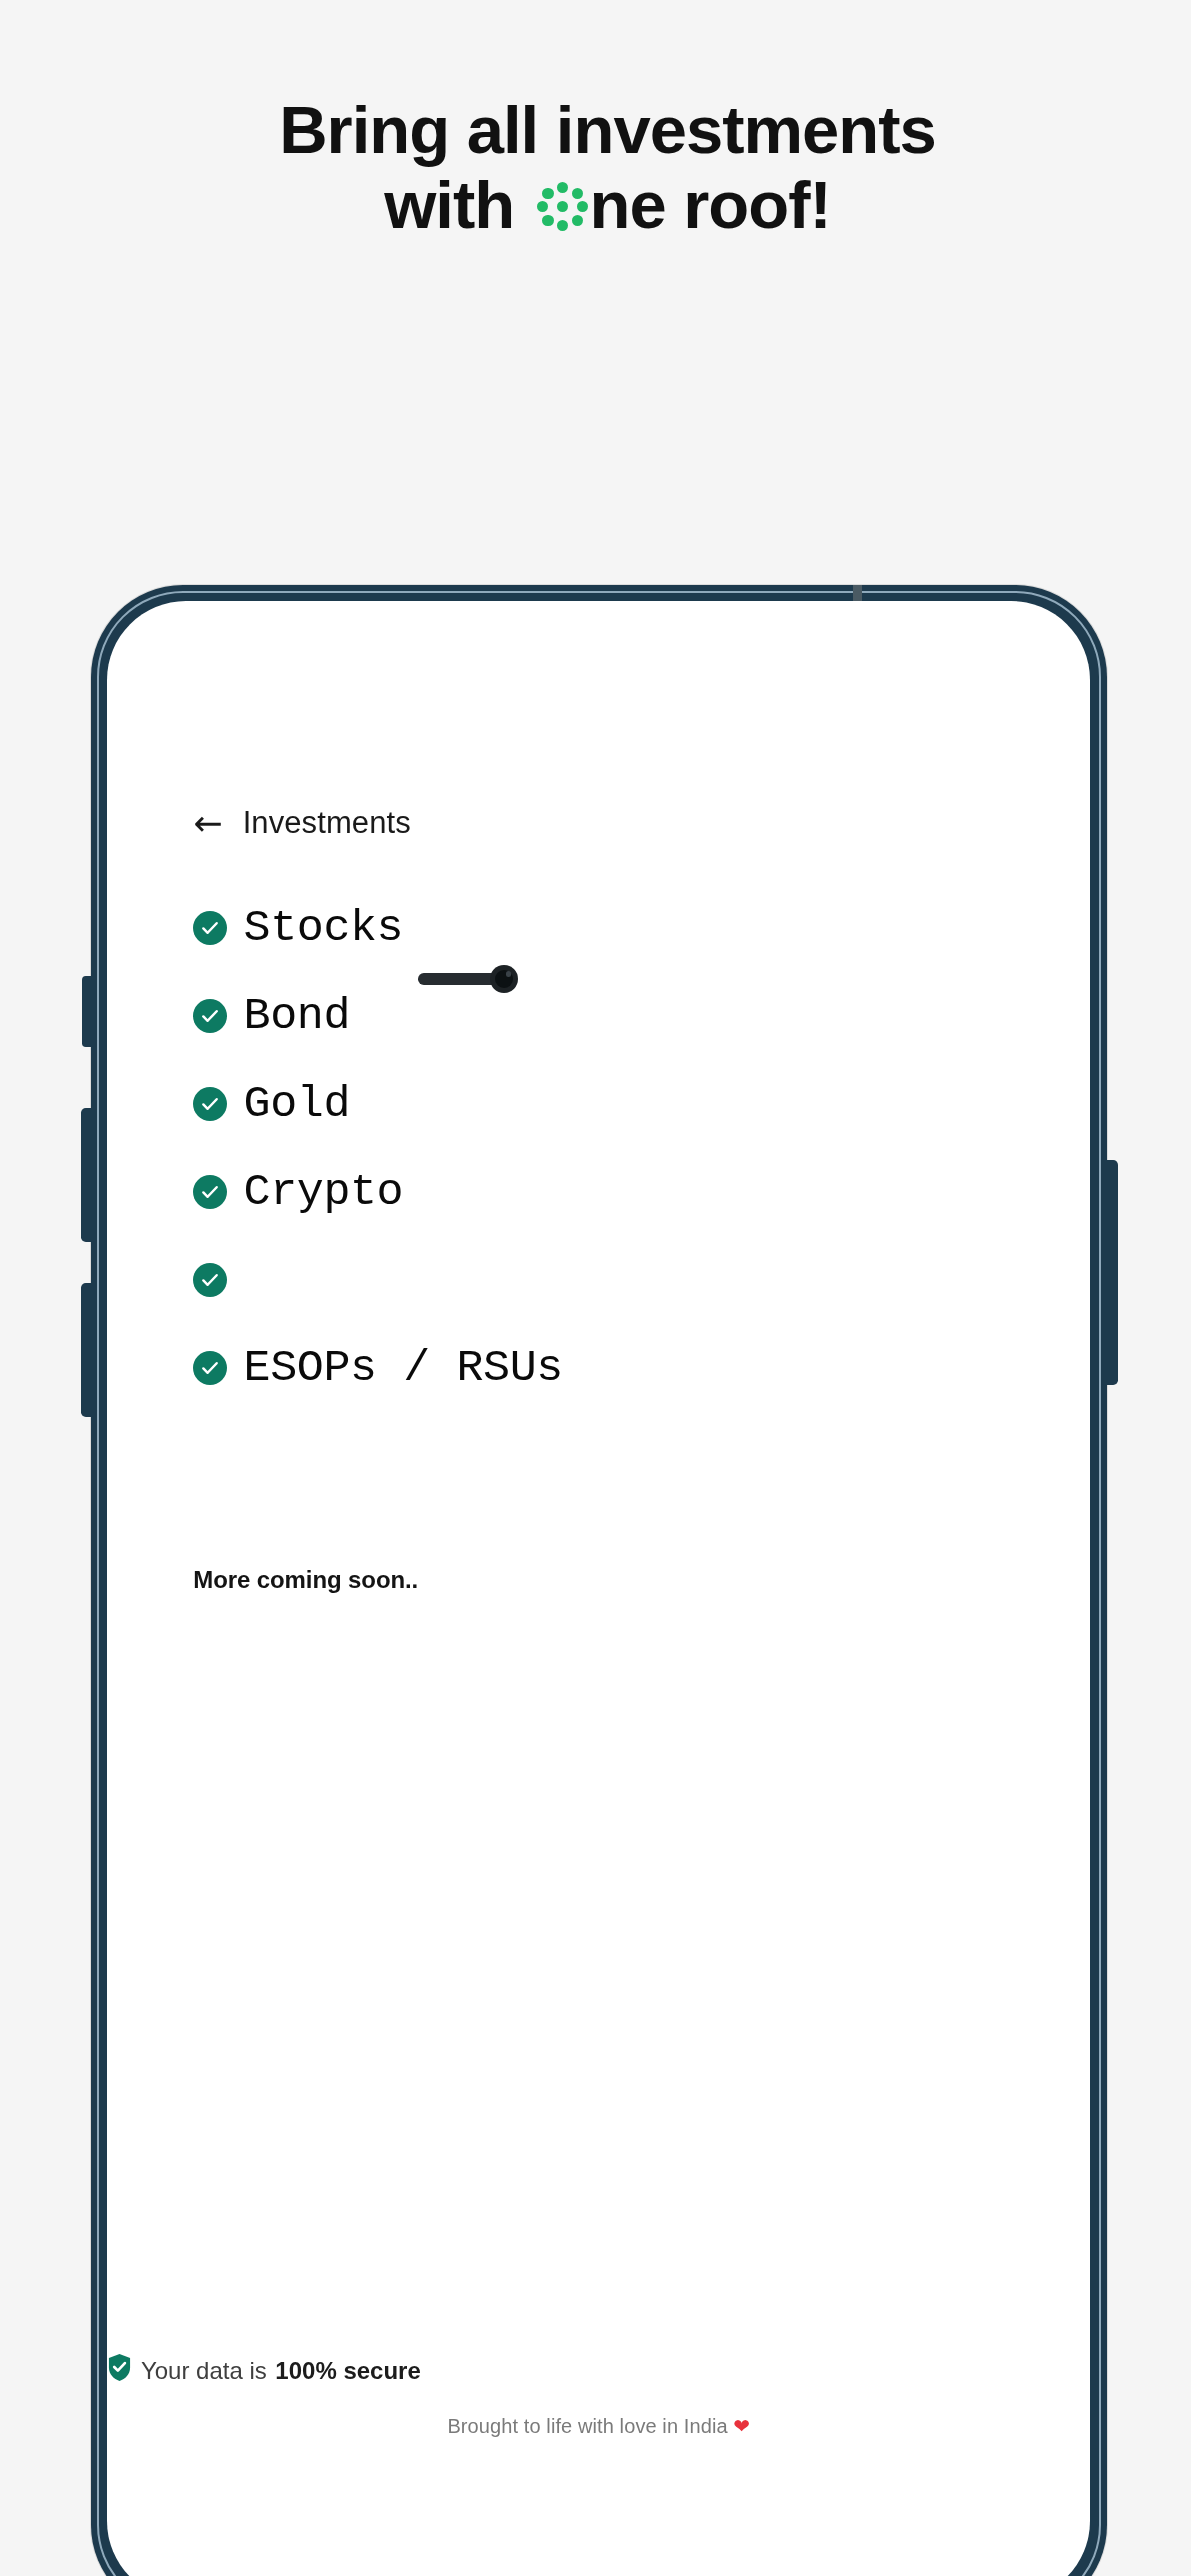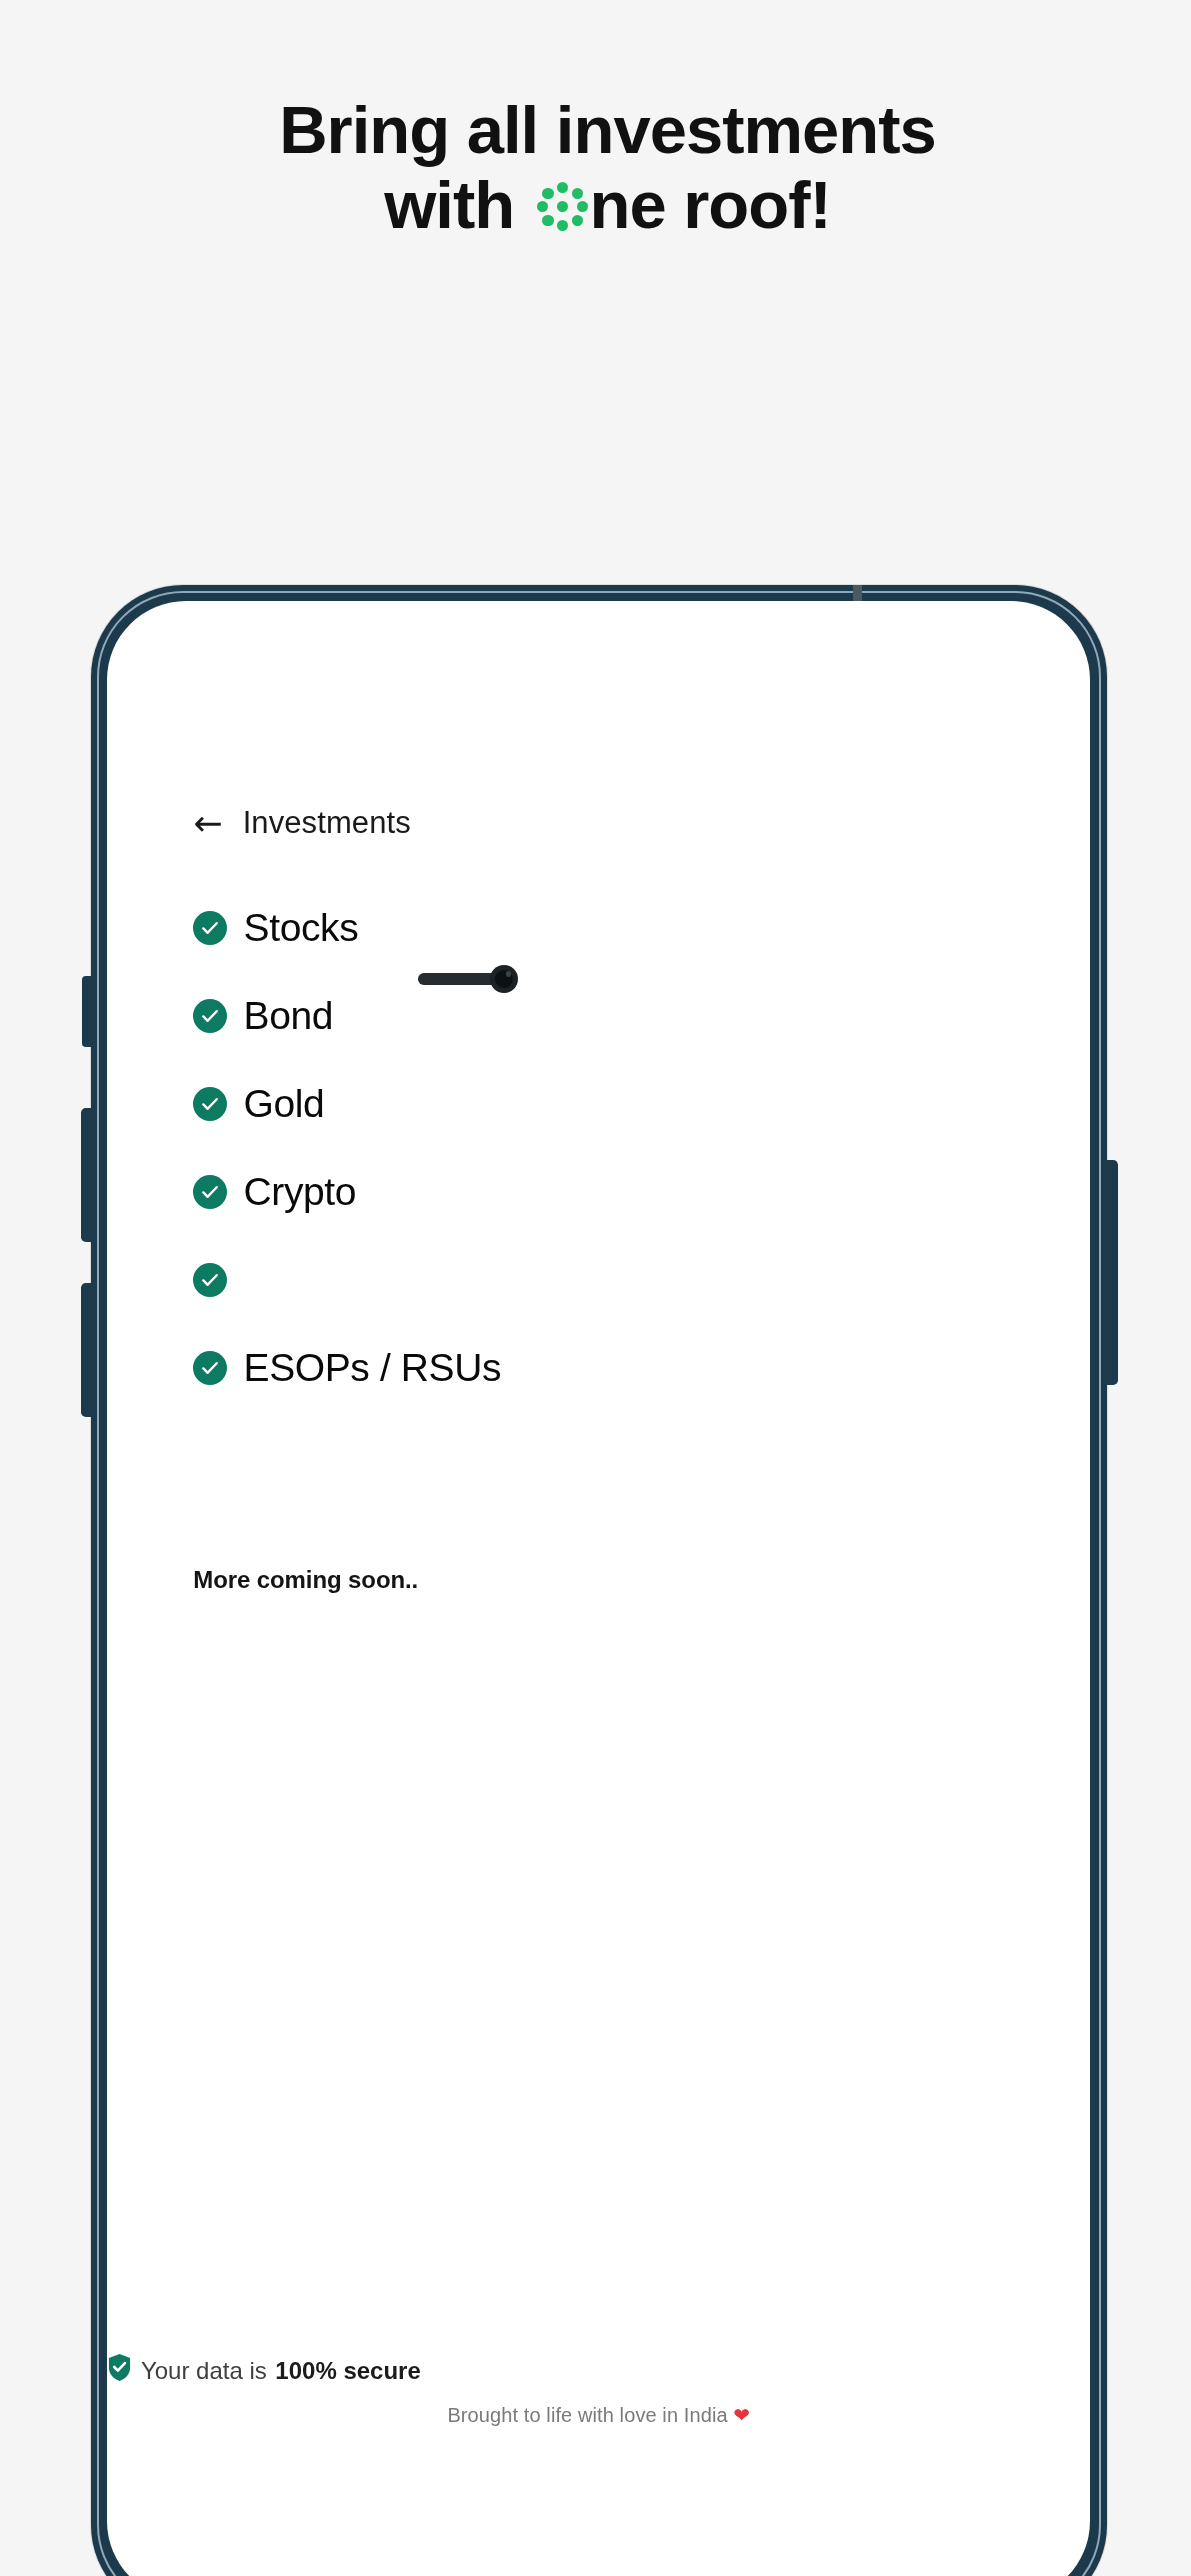--- a/index.html
+++ b/index.html
@@ -201,25 +201,26 @@
   .check-badge {
     flex:0 0 auto;
     width:34px;
     height:34px;
     border-radius:50%;
     background:#0d7a62;
     position:relative;
   }
   .check-badge svg { position:absolute; left:6.7px; top:6.7px; }
   .invest-label {
-    font-size:39px;
+    font-size:45px;
     color:#0a0a0a;
     font-weight:400;
     letter-spacing:-0.4px;
     white-space:nowrap;
+    font-family:Liberation Mono, monospace;
   }
 
   
   .more-soon {
     position:absolute;
     left:86px;
     top:965px;
     font-size:24px;
     font-weight:700;
     color:#141414;
@@ -238,21 +239,21 @@
     display:flex;
     align-items:center;
     justify-content:flex-start;
     gap:8.6px;
     font-size:24px;
     color:#3f3f3f;
   }
   .secure-row .bold { font-weight:700; color:#1c1c1c; }
   .shield-icon { display:block; }
   .brought {
-    margin-top:15px;
+    margin-top:26px;
     font-size:20px;
     color:#7a7a7a;
     letter-spacing:0.1px;
   }
   .heart { color:#e8323c; }
 </style>
 </head>
 <body>
 
 <div class="page">

